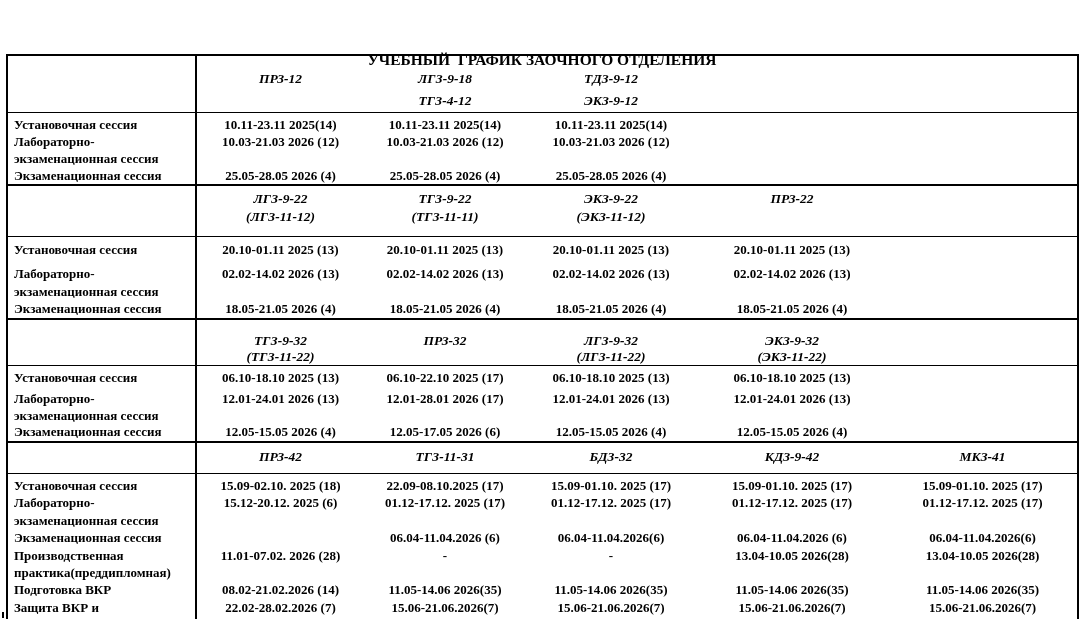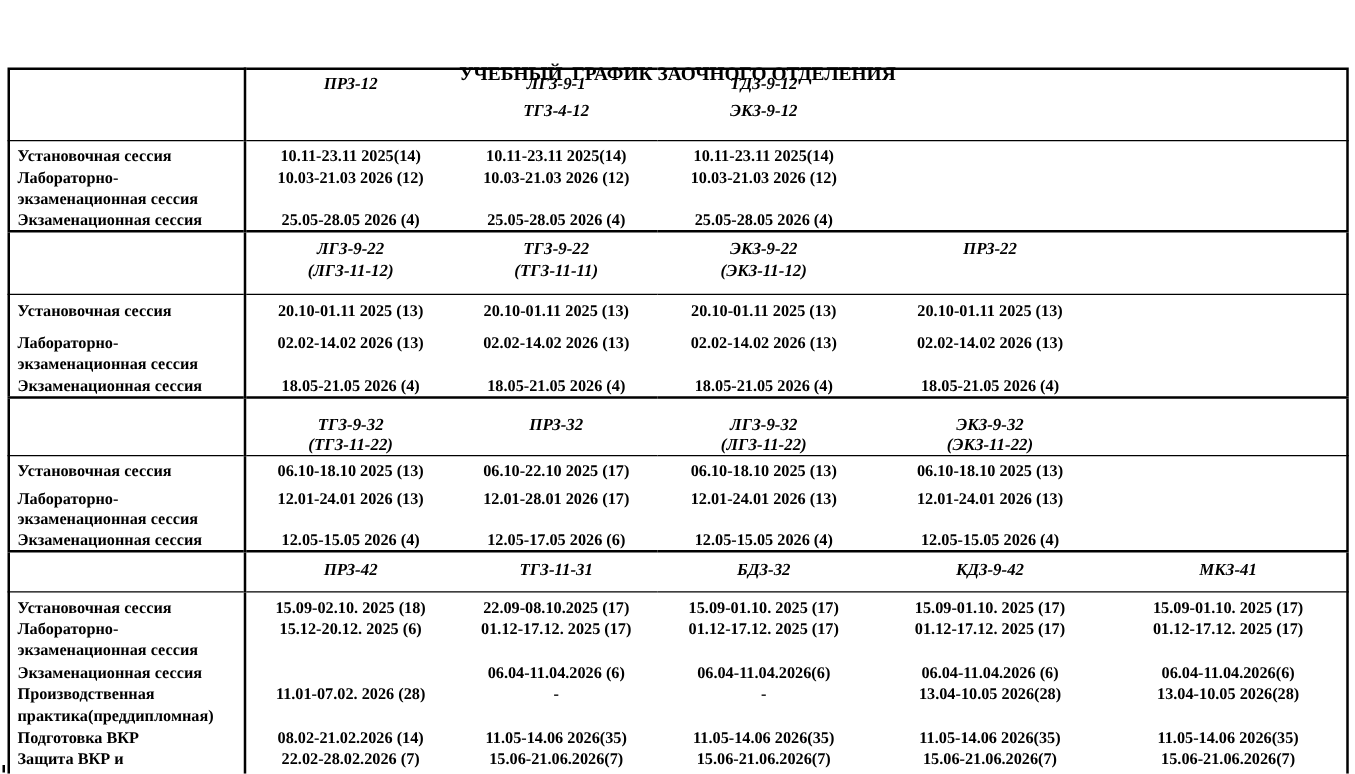--- a/index.html
+++ b/index.html
@@ -18,21 +18,21 @@
     border:2px solid #000;
   }
   td { vertical-align:top; padding:0; }
   td.label-cell { border-right:2px solid #000; padding-left:6px; }
   tr.hdr td { border-top:2px solid #000; border-bottom:1px solid #000; }
   .ln { font-weight:bold; font-size:13px; text-align:center; white-space:pre-wrap; }
   .label-cell .ln { text-align:left; }
   tr.hdr .ln { font-style:italic; font-size:13.5px; }
   .ln:empty::before { content:"\00a0"; }
 
-  tr.hdr.b0 { height:57px; }  tr.hdr.b0 .ln { line-height:22px; }  tr.hdr.b0 td { padding-top:0; }
+  tr.hdr.b0 { height:57px; }  tr.hdr.b0 .ln { line-height:22px; }  tr.hdr.b0 td { padding-top:12px; }
   tr.dat.b0 { height:69px; }  tr.dat.b0 .ln { line-height:17px; }  tr.dat.b0 td { padding-top:3px; }
 
   tr.hdr.b1 { height:51px;padding-left:40px; }  tr.hdr.b1 .ln { line-height:18px; }  tr.hdr.b1 td { padding-top:4px; }
   tr.dat.b1 { height:80px; }  tr.dat.b1 .ln { line-height:17.5px; } tr.dat.b1 td { padding-top:4px; }
   tr.dat.b1 .ln:nth-child(2) { margin-top:7px; }
 
   tr.hdr.b2 { height:33px; }  tr.hdr.b2 .ln { line-height:16px; }  tr.hdr.b2 td { padding-top:13px; }
   tr.dat.b2 { height:70px; }  tr.dat.b2 .ln { line-height:16.5px; } tr.dat.b2 td { padding-top:4px; }
   tr.dat.b2 .ln:nth-child(2) { margin-top:5px; }
 
@@ -58,21 +58,21 @@
         <col style="width:192px">
         <col style="width:190px">
     </colgroup>
     <tbody>
         <tr class="hdr b0">
           <td class="label-cell"></td>
           <td class="group-cell">
             <div class="ln">ПРЗ-12</div>
           </td>
           <td class="group-cell">
-            <div class="ln">ЛГЗ-9-1</div>
+            <div class="ln">ЛГЗ-9-18</div>
             <div class="ln">ТГЗ-4-12</div>
           </td>
           <td class="group-cell">
             <div class="ln">ТДЗ-9-12</div>
             <div class="ln">ЭКЗ-9-12</div>
           </td>
           <td class="group-cell"></td>
           <td class="group-cell"></td>
         </tr>
         <tr class="dat b0">

